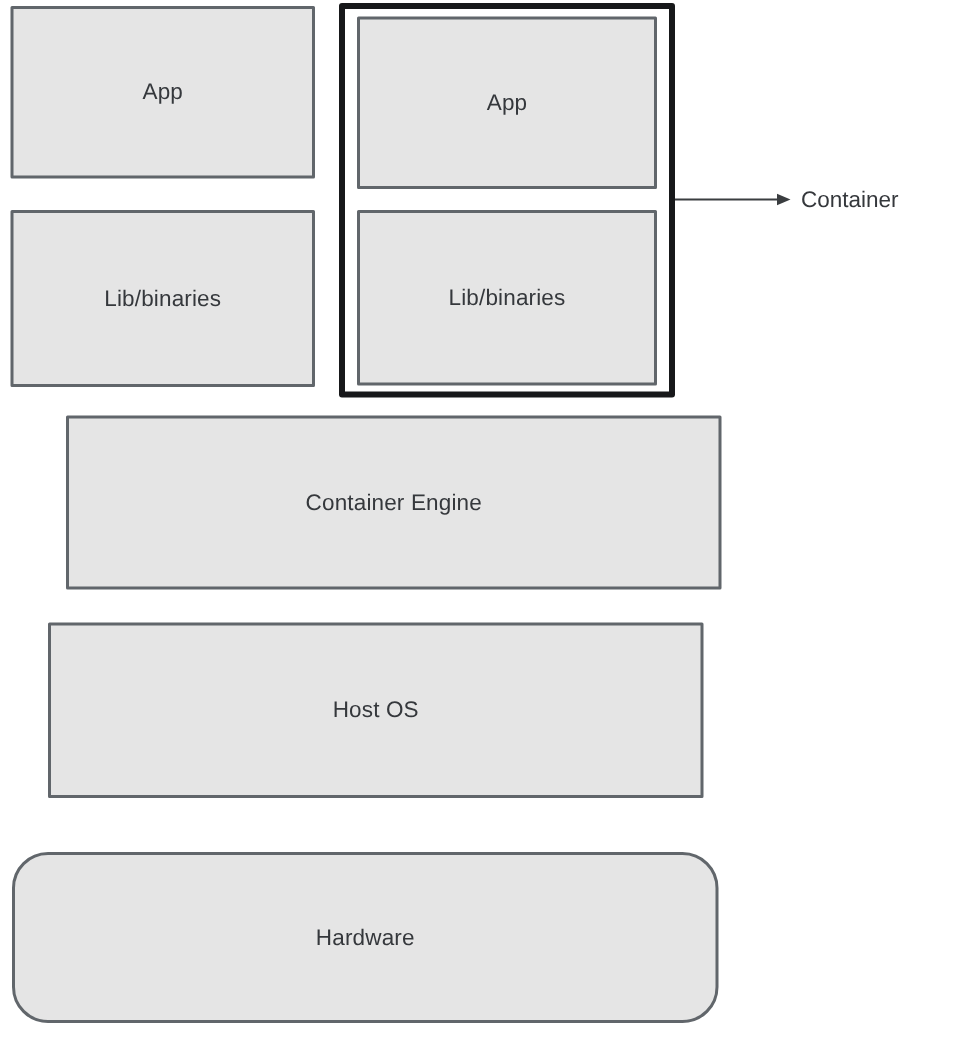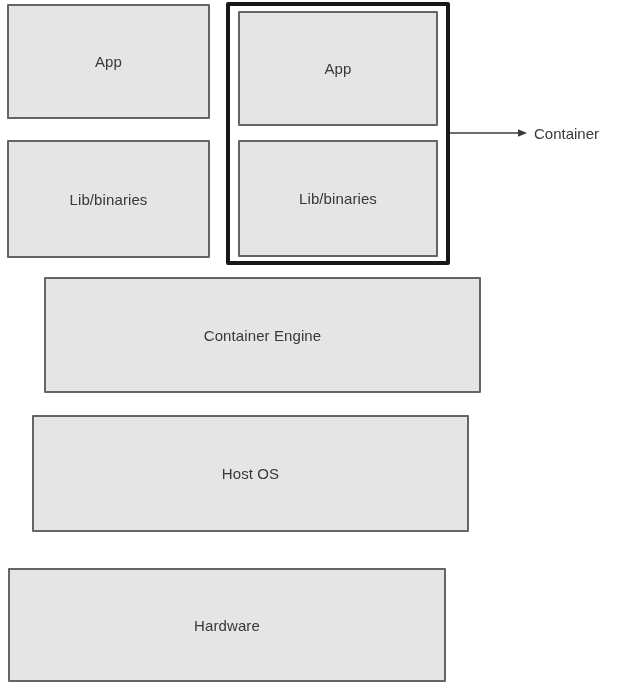--- a/index.html
+++ b/index.html
@@ -62,21 +62,21 @@
     display: flex;
     align-items: flex-start;
     font-size: 15px;
     color: #35383c;
     white-space: nowrap;
   }
 
   
   .layer-engine   { left: 8px; top: 277px; width: 437px; height: 116px; margin-left: 36px; }
   .layer-hostos   { left: 8px; top: 415px; width: 437px; height: 117px; margin-left: 24px; }
-  .layer-hardware { left: 8px; top: 568px; width: 438px; height: 114px; }
+  .layer-hardware { left: 8px; top: 568px; width: 471px; height: 114px; border-radius: 24px; }
 </style>
 </head>
 <body>
 
 <div class="canvas">
 
   <div class="box box-app-left">
     <span>App</span>
   </div>
   <div class="box box-lib-left">

